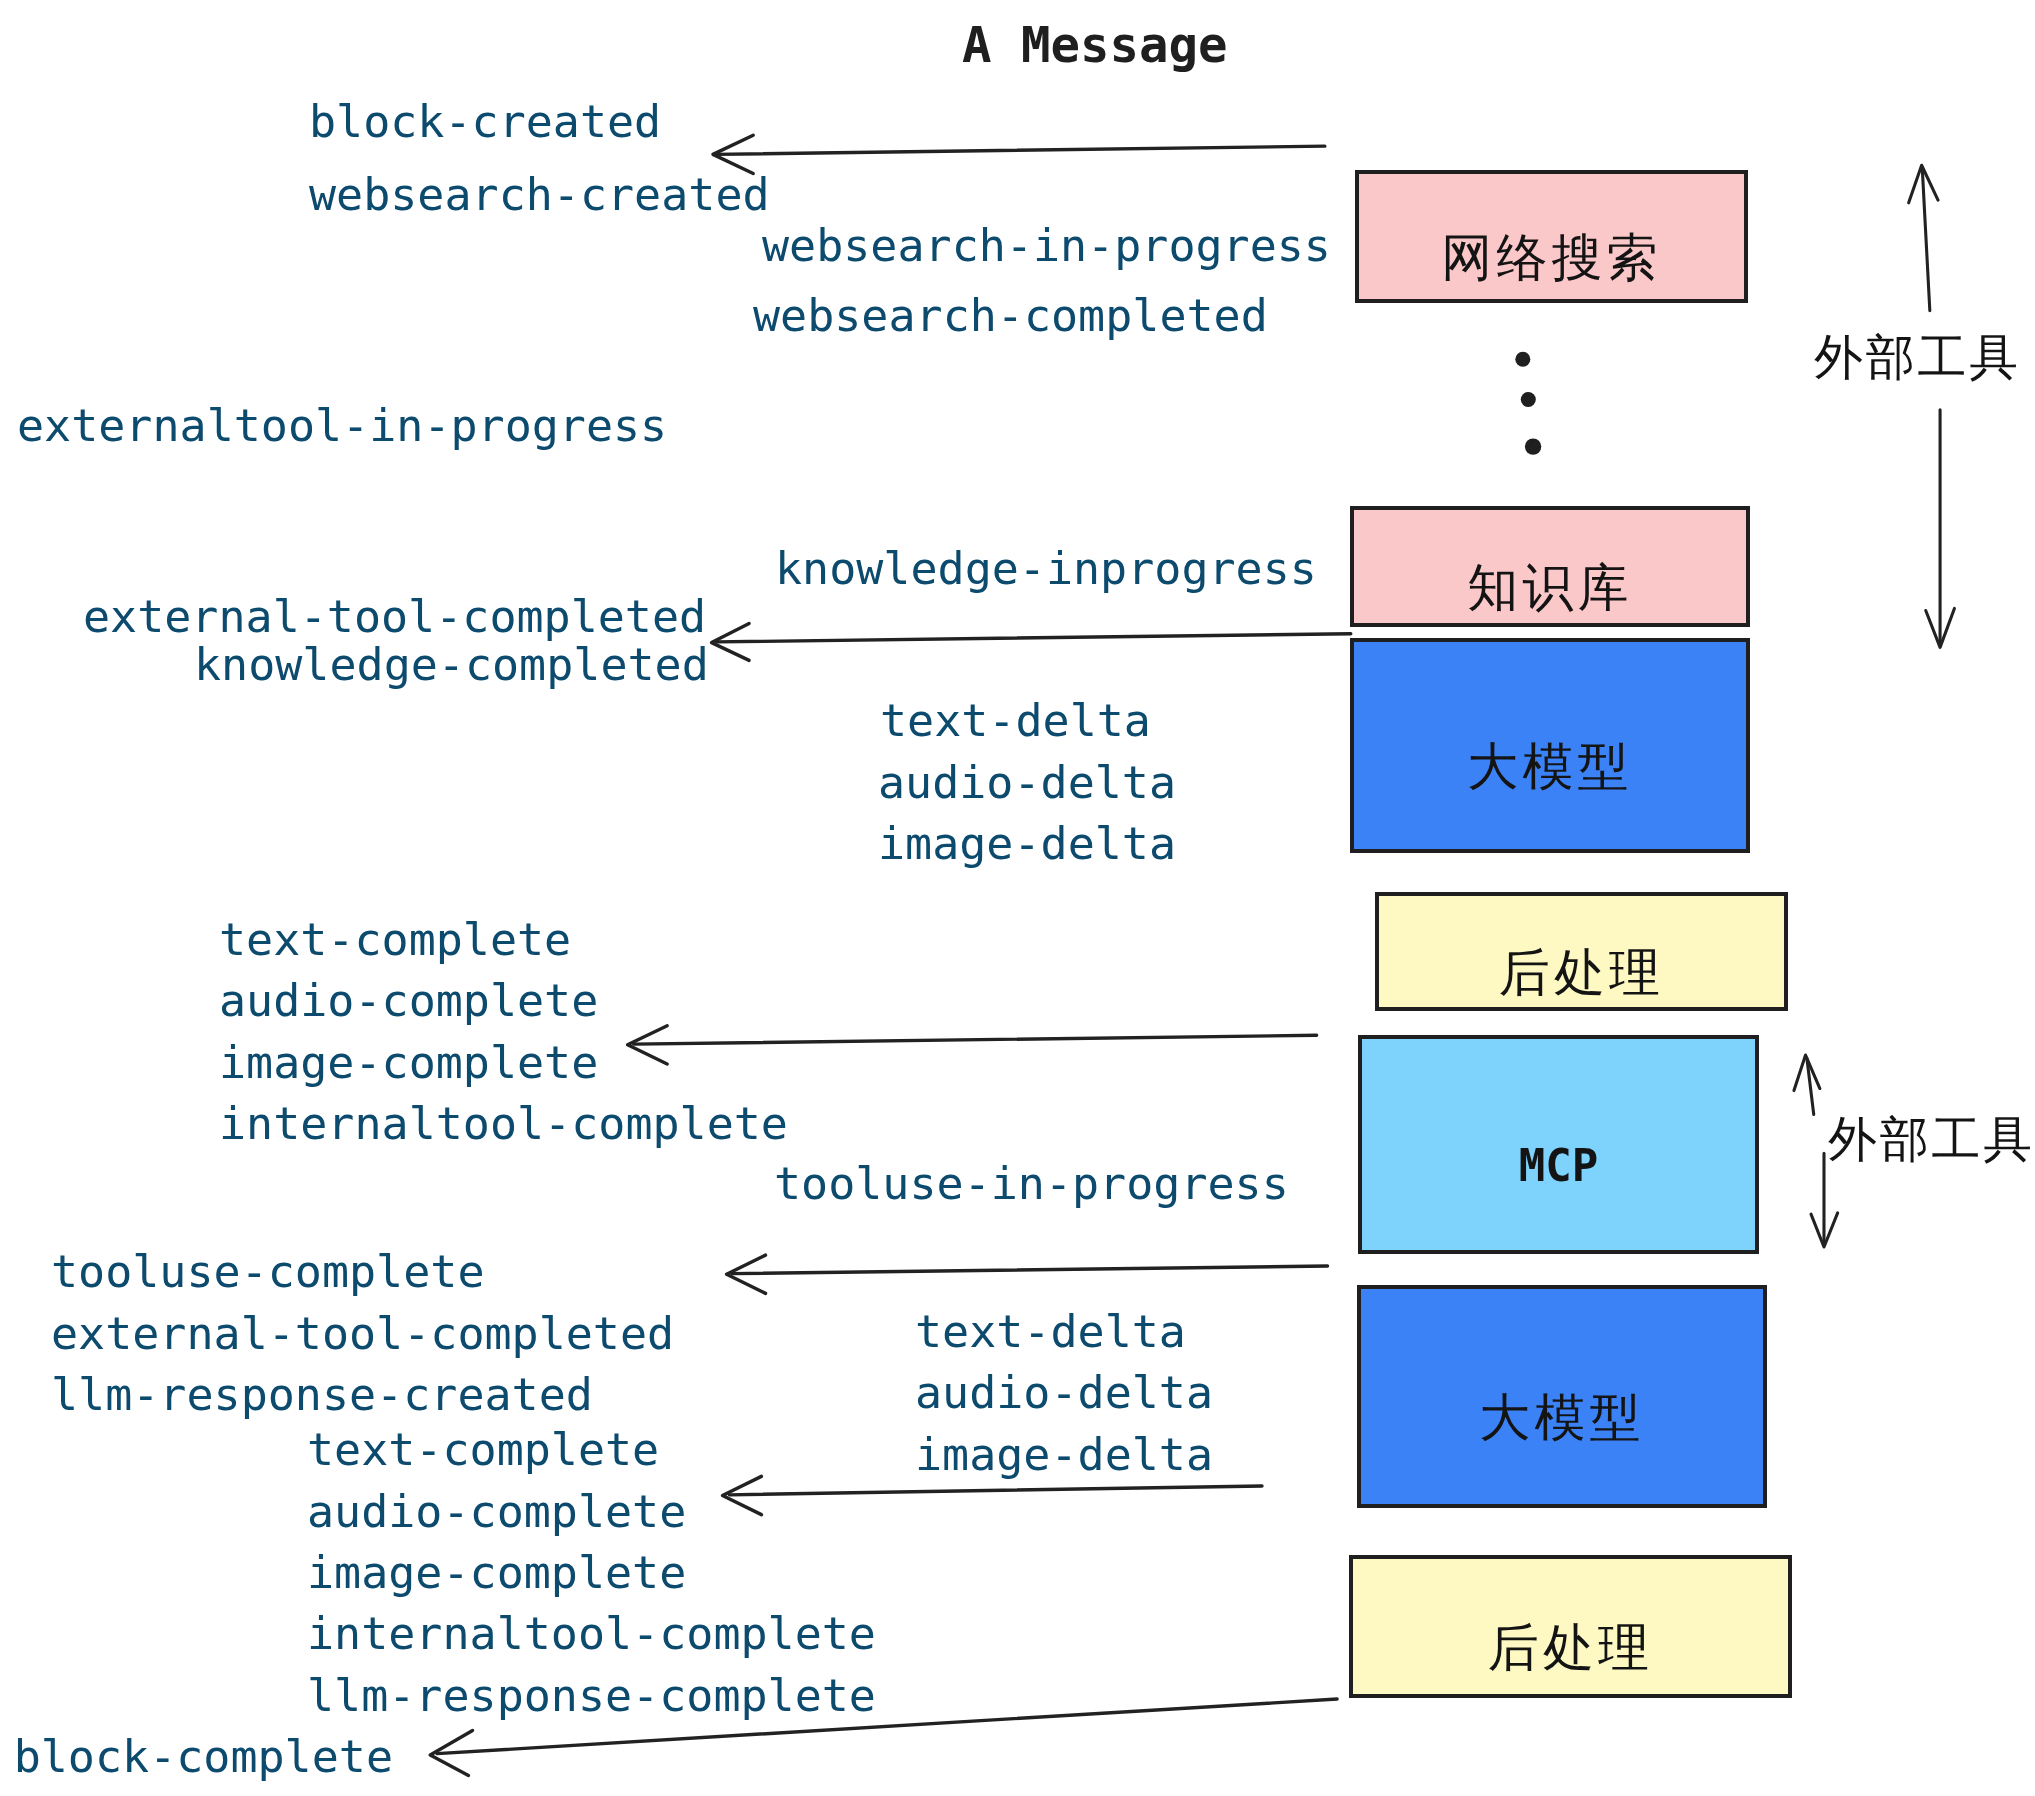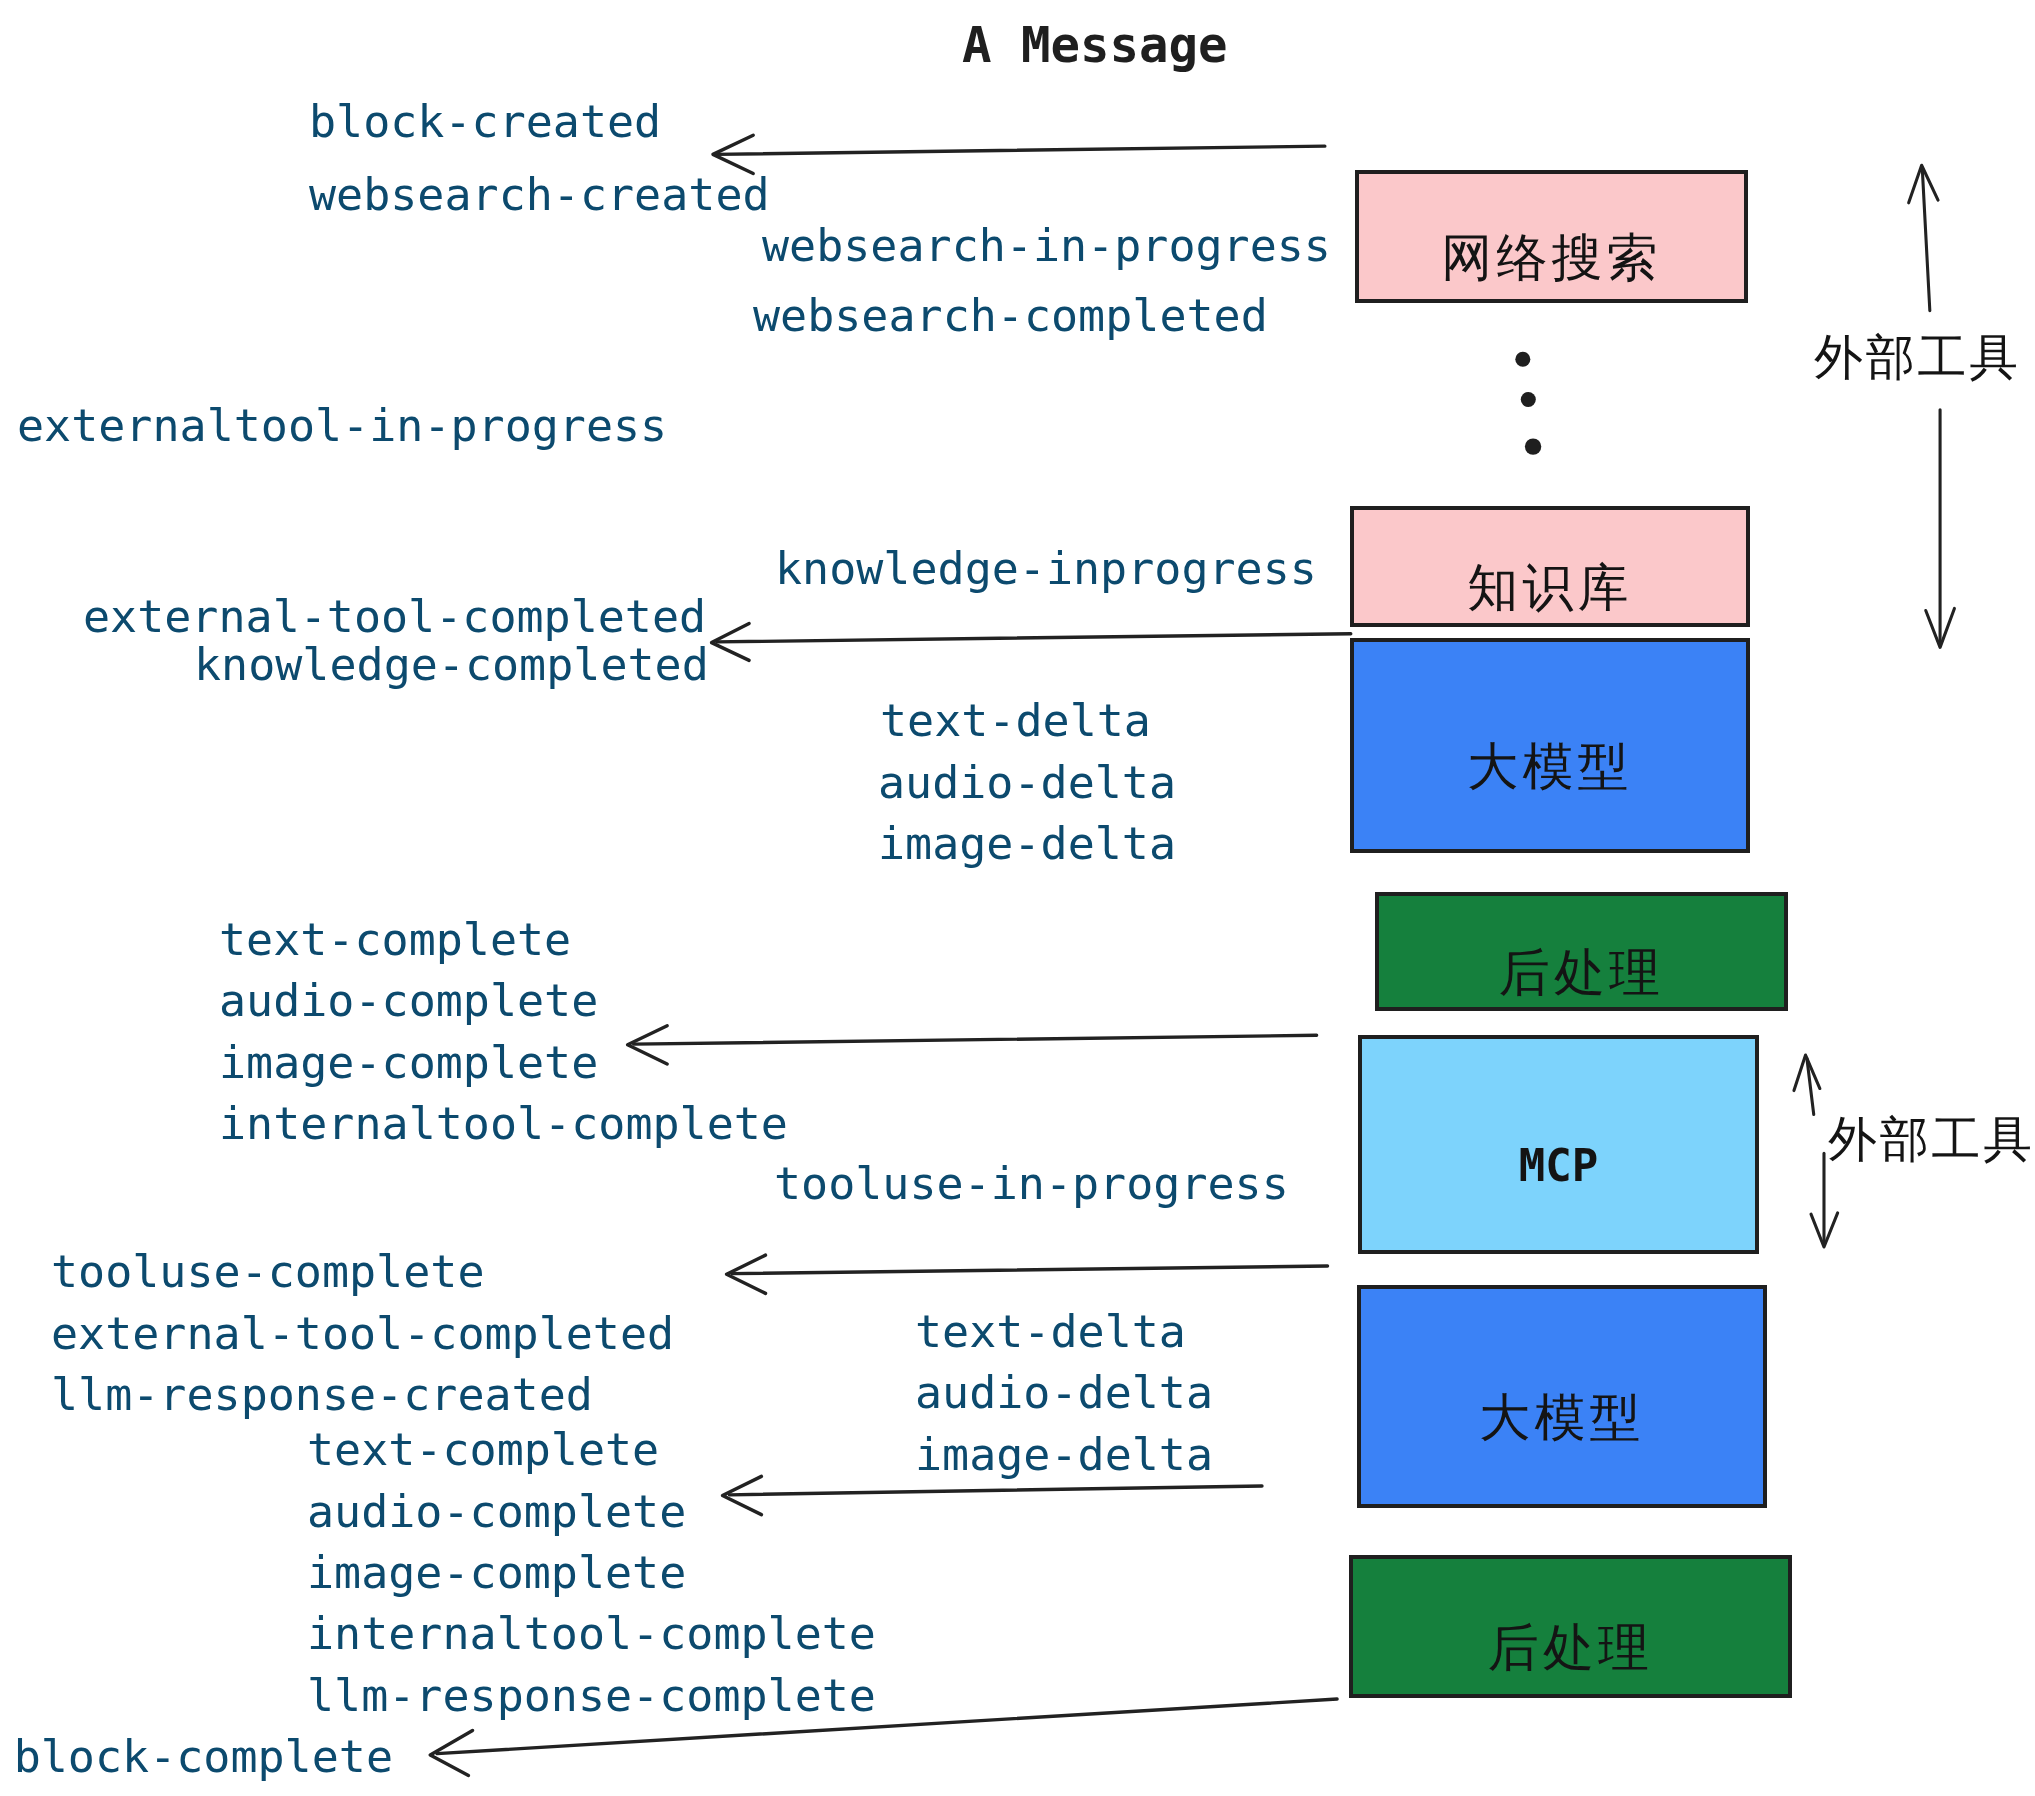--- a/index.html
+++ b/index.html
@@ -16,21 +16,21 @@
     position:absolute;font-size:45px;line-height:1.15;white-space:nowrap;
     color:#0c4a6e;
   }
   .box{
     position:absolute;box-sizing:border-box;border:4.1px solid #1f1f1f;
     display:flex;align-items:center;justify-content:center;
   }
   .bg-pink{background:#FBC8CA;}
   .bg-green{background:#3b82f6;}
   .bg-yellow{background:#7dd3fc;}
-  .bg-white{background:#15803d;}
+  .bg-white{background:#fef9c3;}
   .box-label{
     font-family:"Liberation Sans","DejaVu Sans",sans-serif;
     font-size:51px;letter-spacing:4.1px;color:#141414;line-height:1;margin-top:42px;
   }
   .box-label.mono{
     font-family:"DejaVu Sans Mono","Liberation Mono",monospace;
     font-size:44px;letter-spacing:0;font-weight:bold;
   }
   .side-label{
     position:absolute;font-family:"Liberation Sans","DejaVu Sans",sans-serif;

